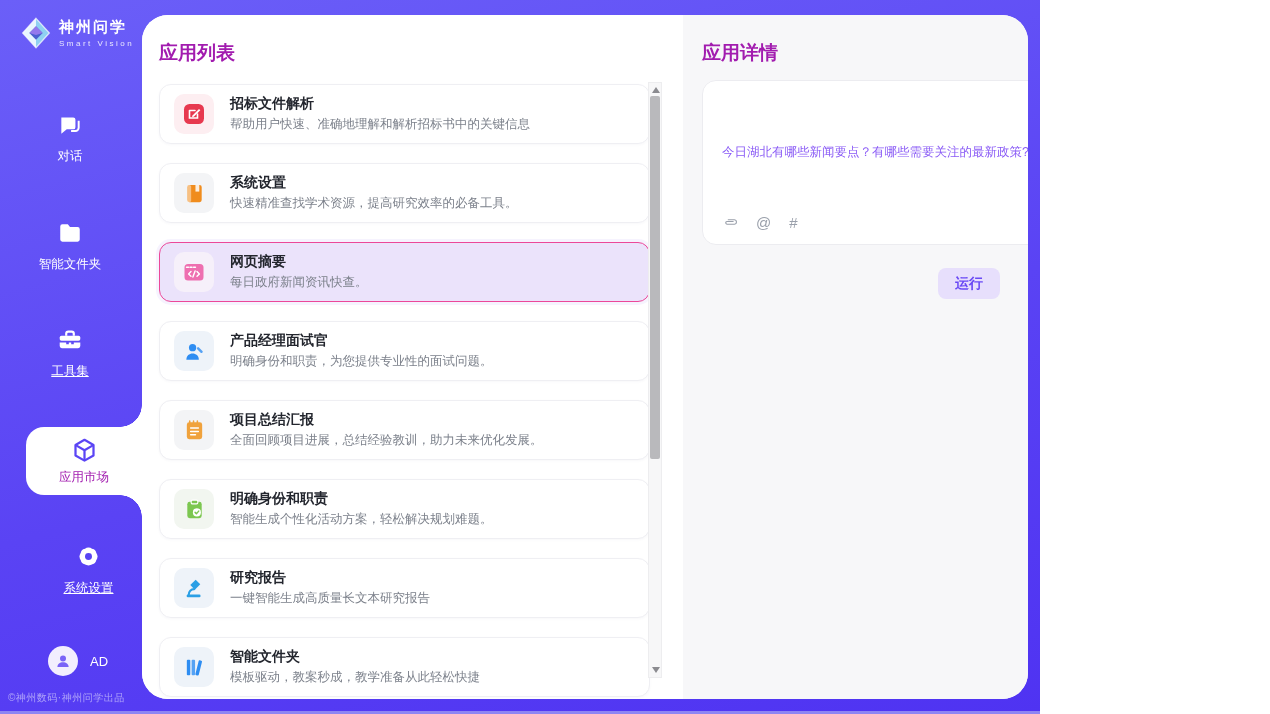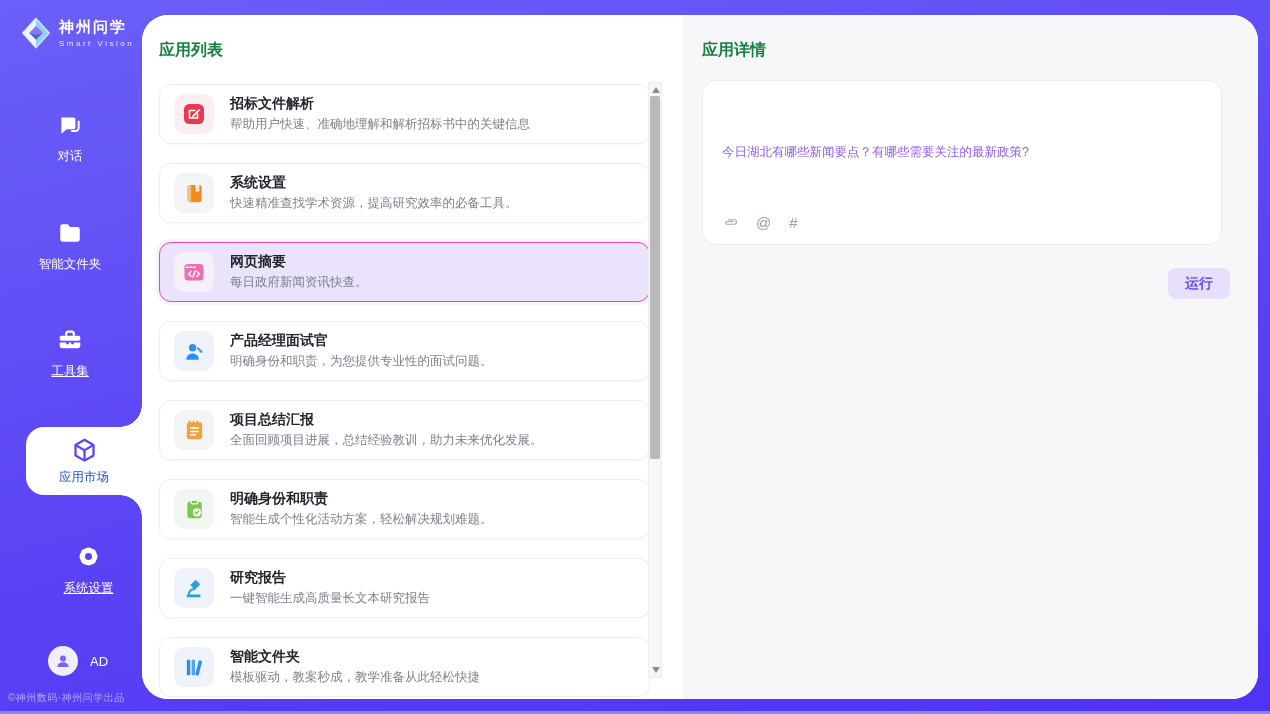--- a/index.html
+++ b/index.html
@@ -1,48 +1,48 @@
 <!DOCTYPE html>
 <html><head>
 <meta charset="utf-8">
 <style>
   * { margin:0; padding:0; box-sizing:border-box; }
   html,body { width:1270px; height:714px; overflow:hidden;
     font-family:"Liberation Sans","DejaVu Sans",sans-serif; }
-  .root { position:relative; width:1270px; height:714px;
+  .root { position:relative; width:1040px; height:714px;
     background:linear-gradient(165deg,#6b5ff8 0%,#5a43f4 55%,#4f33f2 100%);text-decoration:underline; }
   .bottom-line { position:absolute; left:0; right:0; bottom:0; height:3px; background:#8d85f3; }
 
   
   .logo { position:absolute; left:20px; top:17px; display:flex; align-items:center; gap:7px; }
   .logo-cn { color:#fff; font-size:15px; font-weight:bold; letter-spacing:2px; }
   .logo-en { color:rgba(255,255,255,.85); font-size:8px; letter-spacing:2.5px; margin-top:2px; }
   .nav-item { position:absolute; width:140px; text-align:center; color:#fff; cursor:pointer; }
   .nav-label { display:block; font-size:12.5px; margin-top:6px; color:#fff; }
   .underlined .nav-label { text-decoration:underline; }
   .nav-chat { top:112px; } .nav-folder { top:220px; } .nav-tools { top:327px; } .nav-settings { top:543px;padding-left:37px; }
   .active-bubble { position:absolute; left:26px; top:427px; width:116px; height:68px; background:#fff;
     border-radius:18px 0 0 18px; display:flex; flex-direction:column; align-items:center;
     justify-content:center; cursor:pointer; }
   .active-bubble::before { content:''; position:absolute; right:0; top:-22px; width:22px; height:22px;
     background:radial-gradient(circle at 0 0, rgba(255,255,255,0) 21.5px, #fff 22px); }
   .active-bubble::after { content:''; position:absolute; right:0; bottom:-22px; width:22px; height:22px;
     background:radial-gradient(circle at 0 100%, rgba(255,255,255,0) 21.5px, #fff 22px); }
-  .active-bubble .nav-label { color:#1d4ed8; margin-top:5px; }
+  .active-bubble .nav-label { color:#a21caf; margin-top:5px; }
   .user-row { position:absolute; left:8px; width:140px; top:646px; display:flex; align-items:center;
     justify-content:center; gap:12px; color:#fff; font-size:13px; cursor:pointer; }
   .avatar { width:30px; height:30px; border-radius:50%; background:#f2eefe; display:flex;
     align-items:center; justify-content:center; }
   .side-footer { position:absolute; left:8px; bottom:9px; font-size:10px; color:rgba(255,255,255,.5);
     letter-spacing:.5px; white-space:nowrap; }
 
   
   .content { position:absolute; left:142px; top:15px; right:12px; bottom:15px; border-radius:26px;
     overflow:hidden; display:flex; background:#fff; }
-  .panel-title { font-size:16px; font-weight:bold; color:#15803d; }
+  .panel-title { font-size:19px; font-weight:bold; color:#a21caf; }
 
   
   .list-panel { position:relative; width:541px; background:#fff; flex:none; }
   .list-panel .panel-title { position:absolute; left:17px; top:25px; }
   .apps { position:absolute; left:17px; top:69px; width:491px; }
   .app-card { display:flex; align-items:center; height:60px; margin-bottom:19px;
     border:1px solid #efeff3; border-radius:12px; padding-left:14px; background:#fff;
     box-shadow:0 1px 3px rgba(40,40,80,.03); cursor:pointer; }
   .app-card.selected { background:#ebe3fb; border:1px solid #ec4899;
     box-shadow:0 0 0 3px rgba(145,96,248,.08); }

